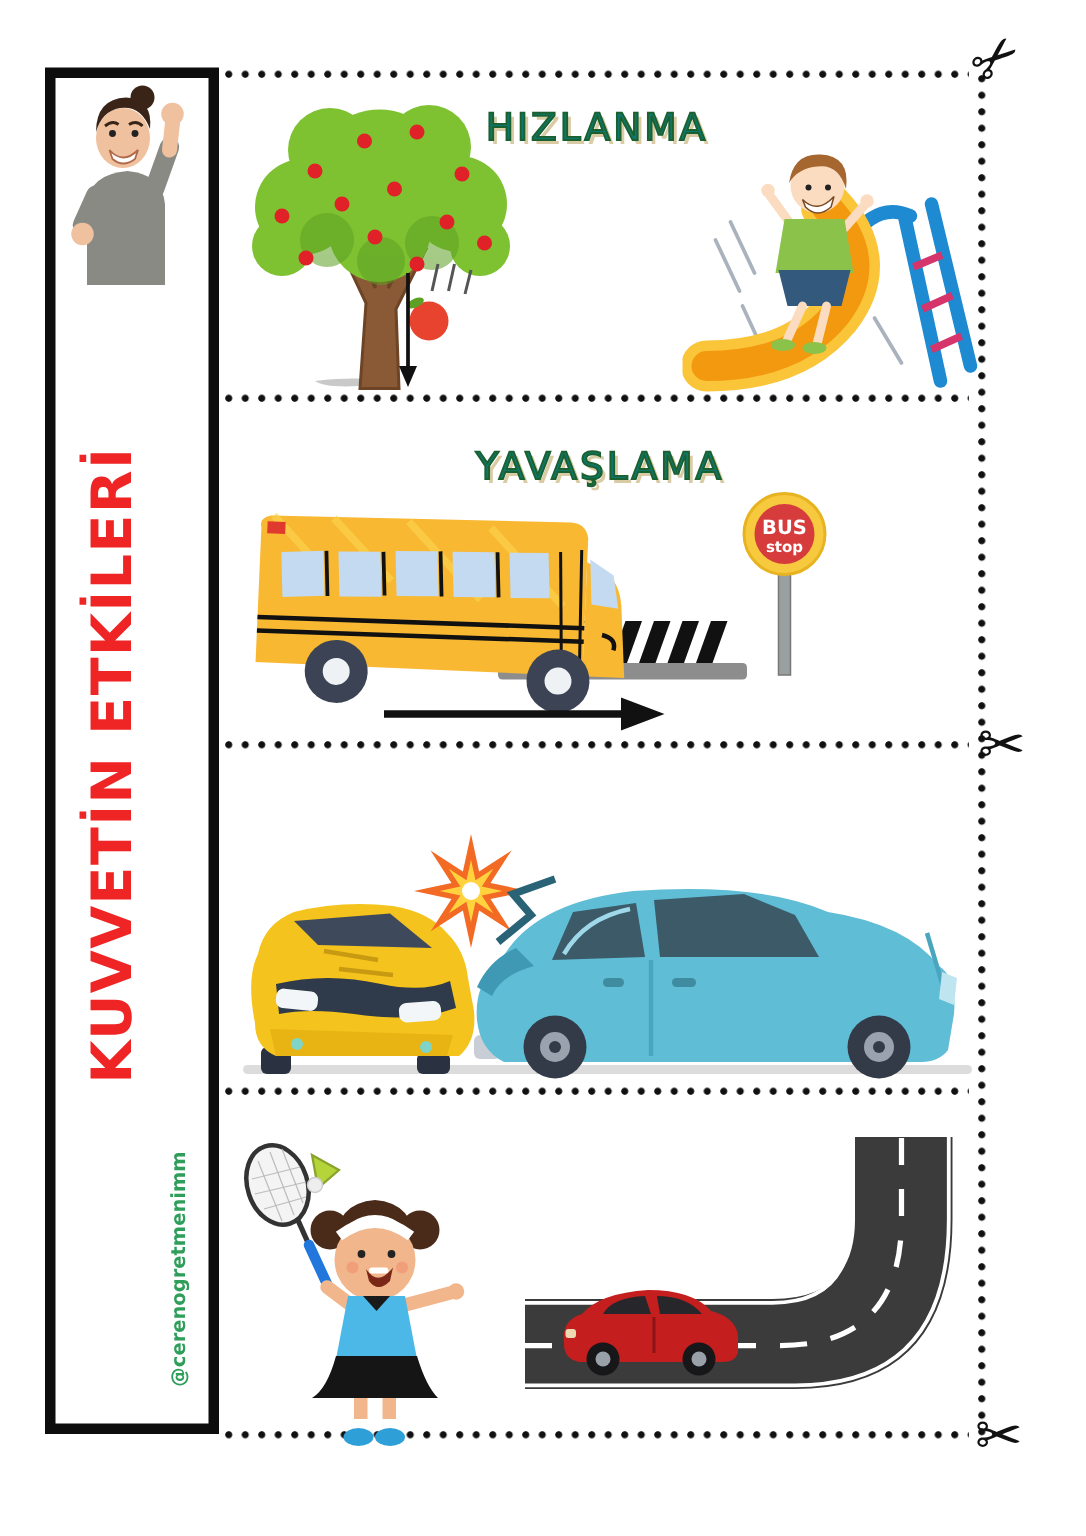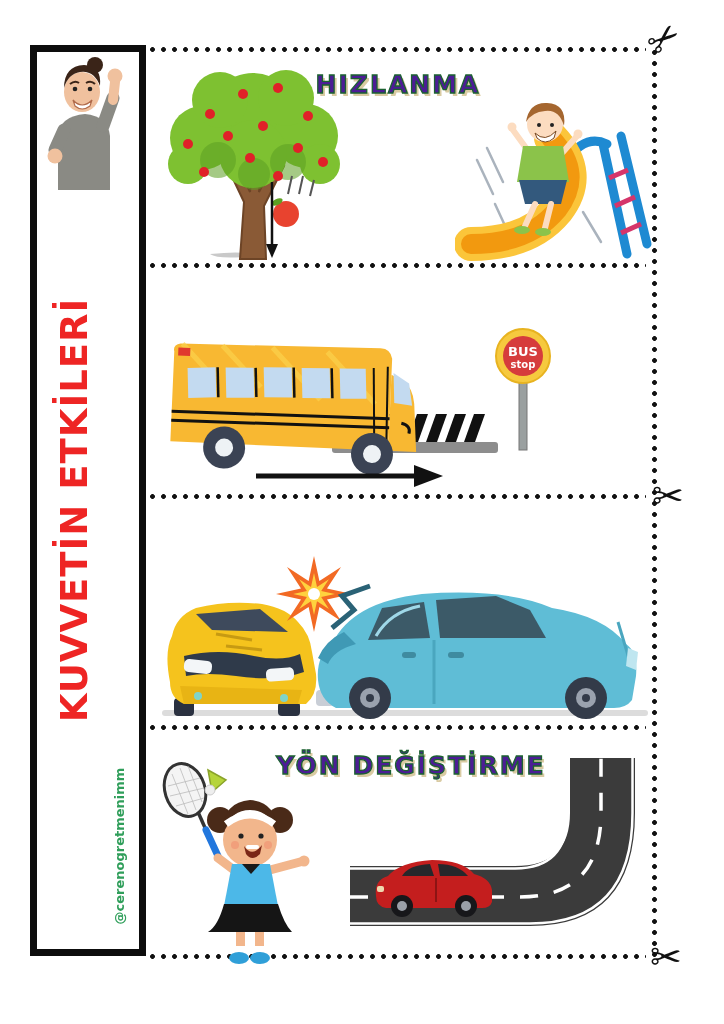--- a/index.html
+++ b/index.html
@@ -16,22 +16,22 @@
   
   .sidebar-box{position:absolute;left:30px;top:45px;width:116px;height:911px;
     border:7px solid #0d0d0d;background:#fff;box-sizing:border-box;}
   .side-title{position:absolute;left:-156px;top:484px;width:470px;height:52px;
     transform:rotate(-90deg);text-align:center;font-size:37px;font-weight:bold;
     color:#ee2524;letter-spacing:1px;white-space:nowrap;}
   .side-handle{position:absolute;left:36px;top:837px;width:170px;height:18px;
     transform:rotate(-90deg);text-align:center;font-size:13px;font-weight:bold;
     color:#2f9e5a;white-space:nowrap;}
   
-  .sec-title{position:absolute;transform:translateX(-50%);font-weight:bold;
-    color:#4c1d95;-webkit-text-stroke:1.3px #1b6130;letter-spacing:2px;white-space:nowrap;
+  .sec-title{position:absolute;transform:translateX(-50%);font-weight:normal;
+    color:#0f766e;-webkit-text-stroke:1.3px #1b6130;letter-spacing:2px;white-space:nowrap;
     text-shadow:2.5px 3px 0 rgba(170,140,50,.45);}
   .illus{position:absolute;}
 </style>
 </head>
 <body>
 
 <div id="page">
 
   <div class="sidebar-box"></div>
 
@@ -60,21 +60,21 @@
   <div class="dots-h" style="left:150px;top:263px;width:496px"></div>
   <div class="dots-h" style="left:150px;top:494px;width:496px"></div>
   <div class="dots-h" style="left:150px;top:725px;width:496px"></div>
   <div class="dots-h" style="left:150px;top:954px;width:496px"></div>
 
   <span class="scissors" style="left:648px;top:20px;transform:rotate(-40deg)">✂</span>
   <span class="scissors" style="left:652px;top:477px">✂</span>
   <span class="scissors" style="left:650px;top:938px">✂</span>
 
   <div class="sec-title" style="left:398px;top:70px;font-size:25px">HIZLANMA</div>
-  <div class="sec-title" style="left:411px;top:751px;font-size:25px">YÖN DEĞİŞTİRME</div>
+  <div class="sec-title" style="left:400px;top:296px;font-size:25px">YAVAŞLAMA</div>
 
   <svg class="illus" style="left:158px;top:64px" width="195" height="198" viewBox="0 0 195 198">
     <path d="M97,192 Q60,196 52,190 Q90,186 97,192 Z" fill="#c9c9c9"></path>
     <path d="M82,195 L86,138 L68,100 L78,96 L92,128 L95,92 L104,92 L101,128 L116,98 L126,102 L106,142 L108,195 Z" fill="#8a5a36" stroke="#6d4426" stroke-width="2"></path>
     <g fill="#7ec131">
       <circle cx="95" cy="55" r="46"></circle>
       <circle cx="44" cy="74" r="32"></circle>
       <circle cx="148" cy="72" r="32"></circle>
       <circle cx="62" cy="36" r="28"></circle>
       <circle cx="128" cy="34" r="28"></circle>

